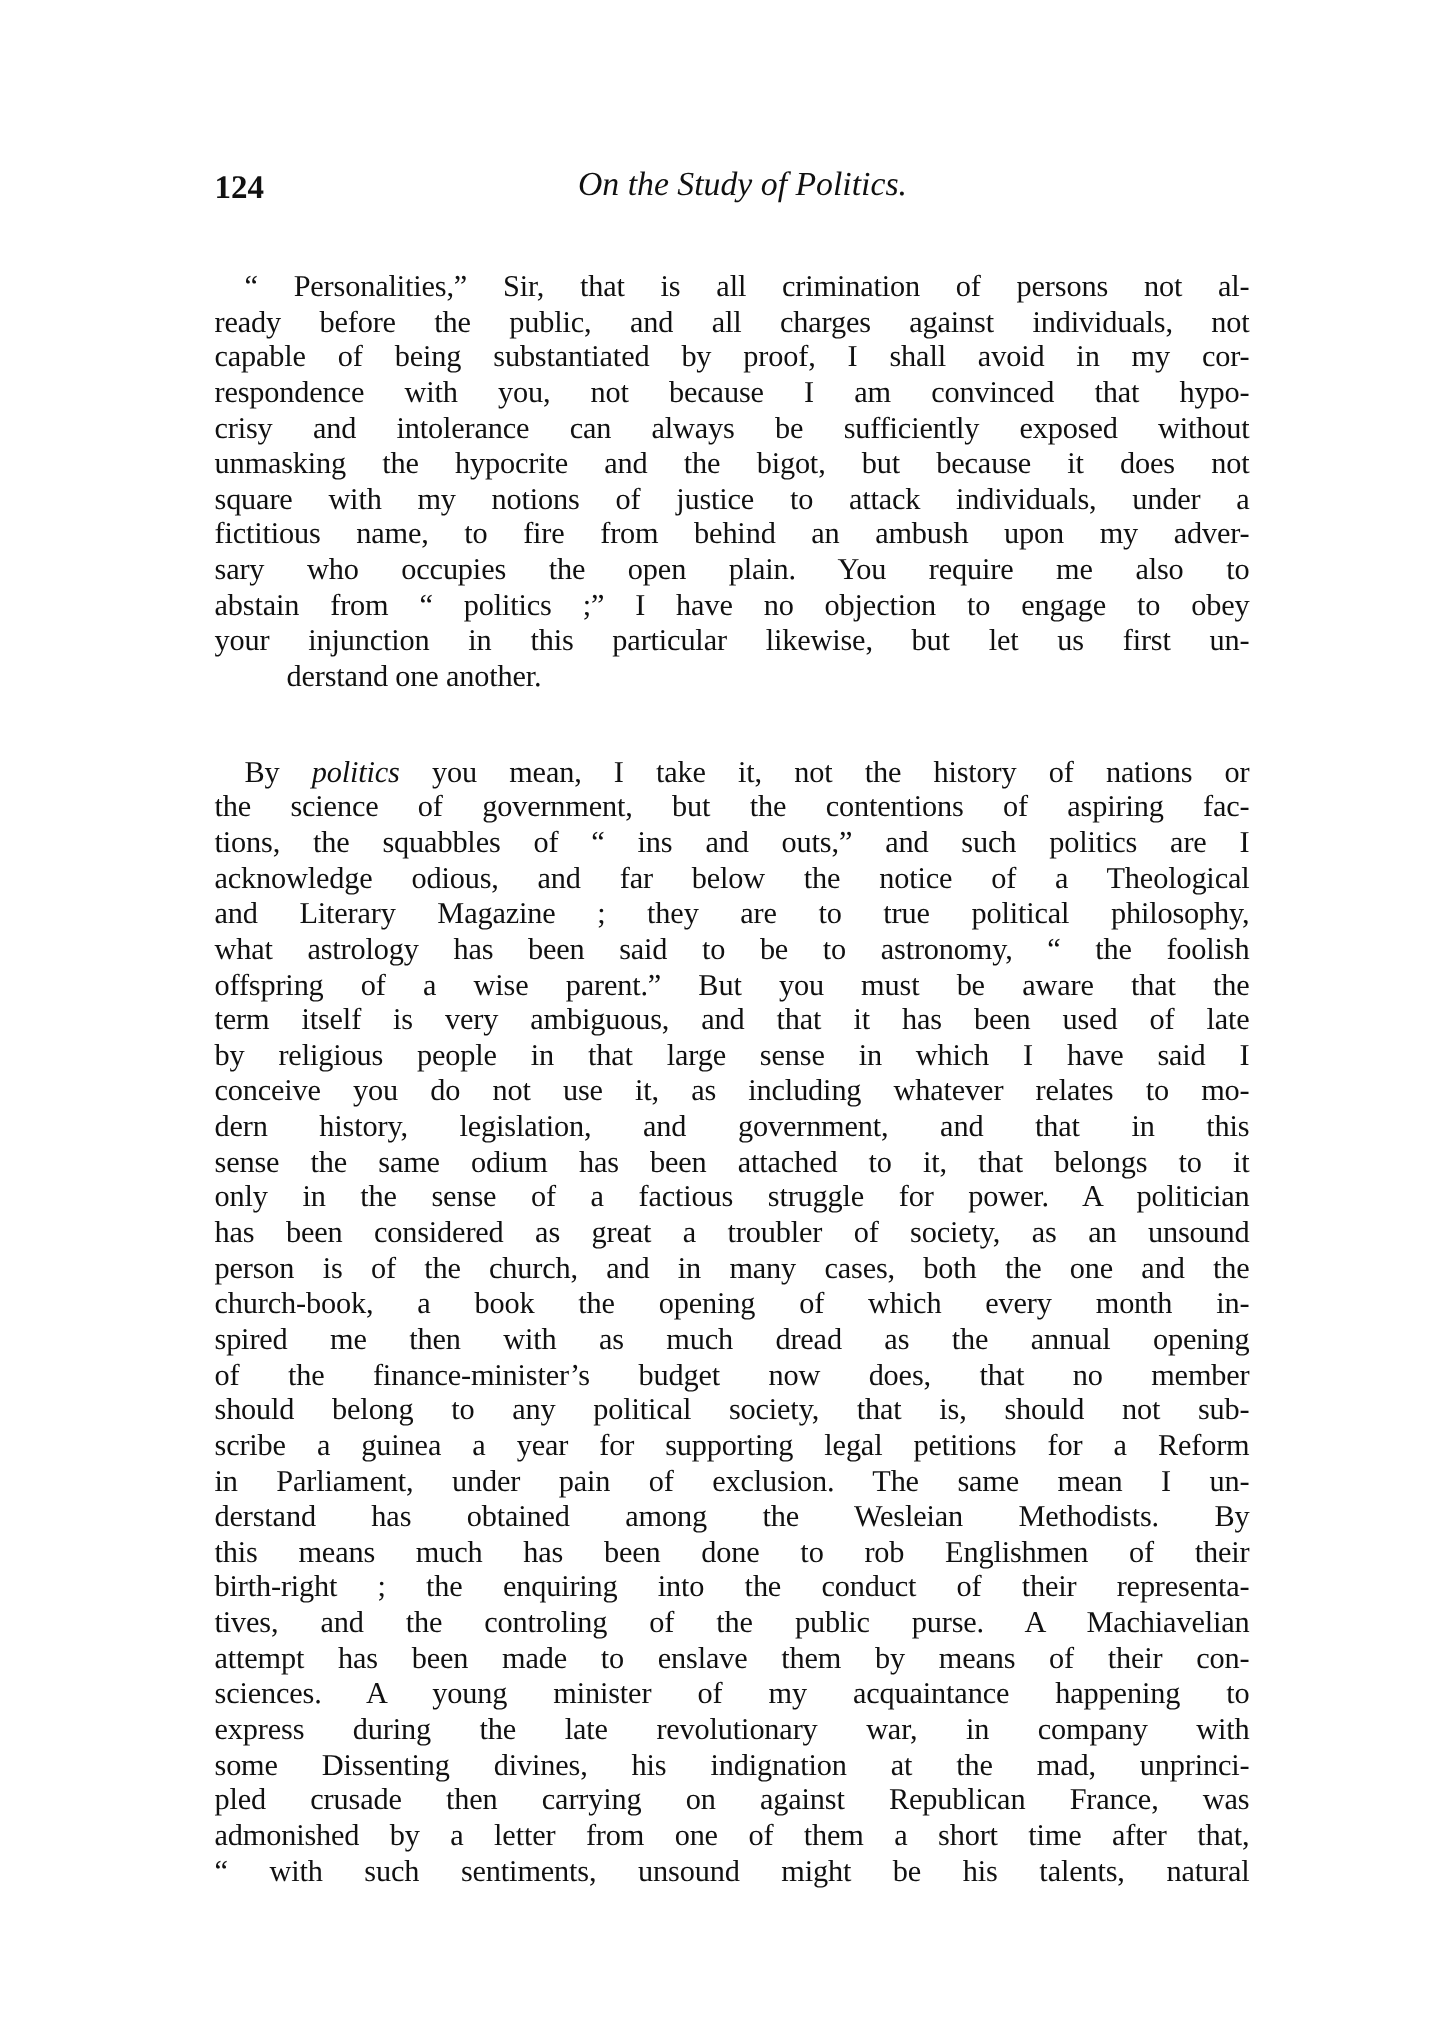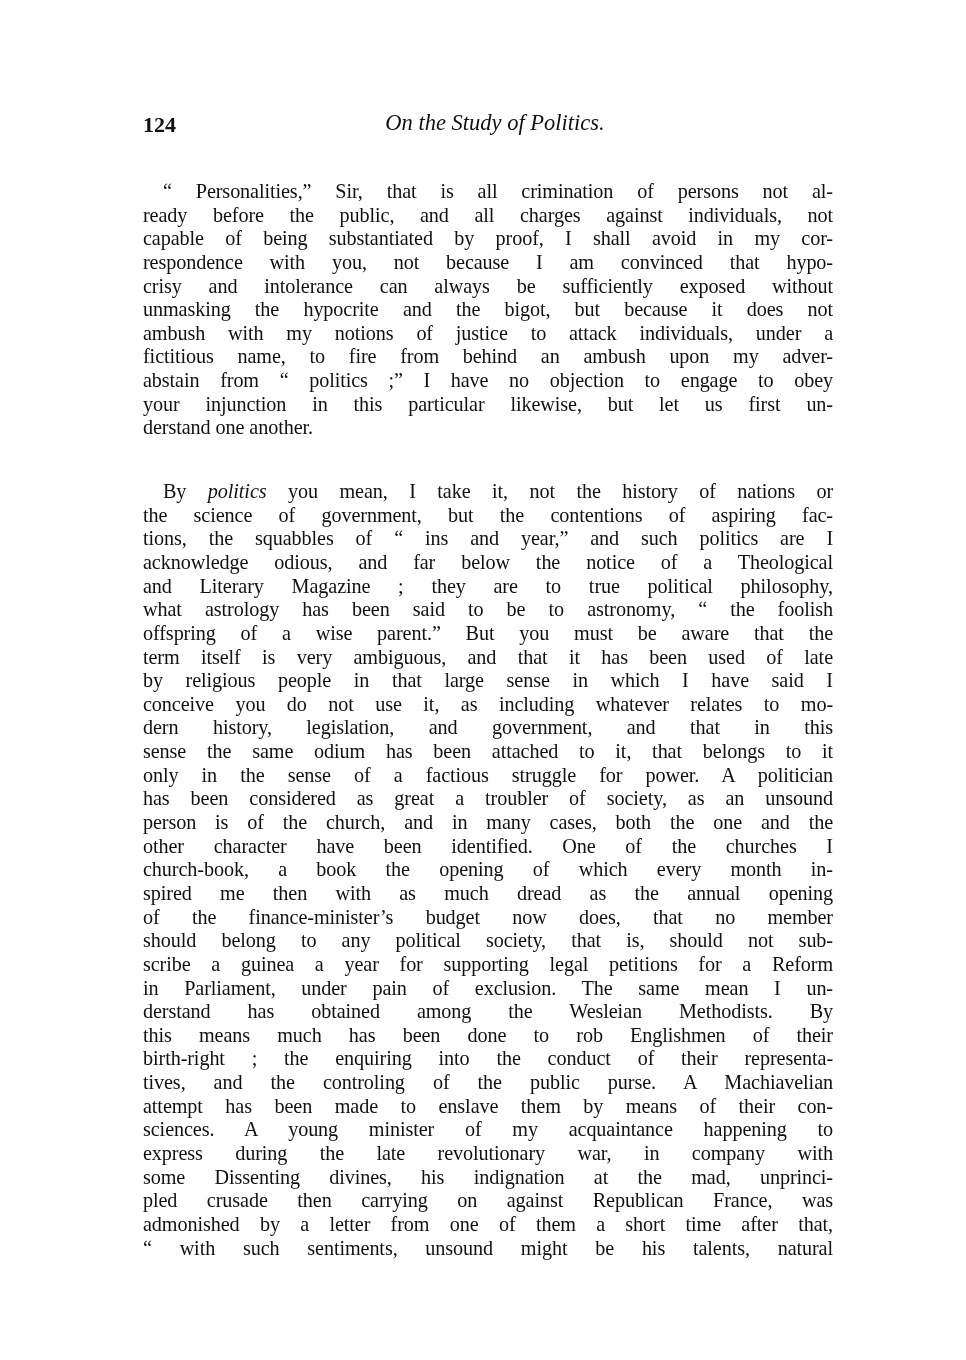--- a/index.html
+++ b/index.html
@@ -57,20 +57,21 @@
     text-align: justify;
     text-align-last: justify;
     letter-spacing: -0.1px;
   }
   .line.indent {
     padding-left: 20px;
     margin-top: 40px;
   }
   .line.last {
     text-align-last: left;
+    margin-left: 48px;
   }
   .line em {
     font-style: italic;
   }
 </style>
 </head>
 <body>
 
 <div class="page">
   <div class="running-head">
@@ -79,44 +80,44 @@
   </div>
 
   <div class="body-text">
     <div class="paragraph">
       <span class="line indent">“ Personalities,” Sir, that is all crimination of persons not al-</span>
       <span class="line">ready before the public, and all charges against individuals, not</span>
       <span class="line">capable of being substantiated by proof, I shall avoid in my cor-</span>
       <span class="line">respondence with you, not because I am convinced that hypo-</span>
       <span class="line">crisy and intolerance can always be sufficiently exposed without</span>
       <span class="line">unmasking the hypocrite and the bigot, but because it does not</span>
-      <span class="line">ambush with my notions of justice to attack individuals, under a</span>
+      <span class="line">square with my notions of justice to attack individuals, under a</span>
       <span class="line">fictitious name, to fire from behind an ambush upon my adver-</span>
+      <span class="line">sary who occupies the open plain. You require me also to</span>
       <span class="line">abstain from “ politics ;” I have no objection to engage to obey</span>
       <span class="line">your injunction in this particular likewise, but let us first un-</span>
       <span class="line last">derstand one another.</span>
     </div>
 
     <div class="paragraph">
       <span class="line indent"><span>By </span><em>politics</em><span> you mean, I take it, not the history of nations or</span></span>
       <span class="line">the science of government, but the contentions of aspiring fac-</span>
-      <span class="line">tions, the squabbles of “ ins and year,” and such politics are I</span>
+      <span class="line">tions, the squabbles of “ ins and outs,” and such politics are I</span>
       <span class="line">acknowledge odious, and far below the notice of a Theological</span>
       <span class="line">and Literary Magazine ; they are to true political philosophy,</span>
       <span class="line">what astrology has been said to be to astronomy, “ the foolish</span>
       <span class="line">offspring of a wise parent.” But you must be aware that the</span>
       <span class="line">term itself is very ambiguous, and that it has been used of late</span>
       <span class="line">by religious people in that large sense in which I have said I</span>
       <span class="line">conceive you do not use it, as including whatever relates to mo-</span>
       <span class="line">dern history, legislation, and government, and that in this</span>
       <span class="line">sense the same odium has been attached to it, that belongs to it</span>
       <span class="line">only in the sense of a factious struggle for power. A politician</span>
       <span class="line">has been considered as great a troubler of society, as an unsound</span>
       <span class="line">person is of the church, and in many cases, both the one and the</span>
-      <span class="line">other character have been identified. One of the churches I</span>
       <span class="line">church-book, a book the opening of which every month in-</span>
       <span class="line">spired me then with as much dread as the annual opening</span>
       <span class="line">of the finance-minister’s budget now does, that no member</span>
       <span class="line">should belong to any political society, that is, should not sub-</span>
       <span class="line">scribe a guinea a year for supporting legal petitions for a Reform</span>
       <span class="line">in Parliament, under pain of exclusion. The same mean I un-</span>
       <span class="line">derstand has obtained among the Wesleian Methodists. By</span>
       <span class="line">this means much has been done to rob Englishmen of their</span>
       <span class="line">birth-right ; the enquiring into the conduct of their representa-</span>
       <span class="line">tives, and the controling of the public purse. A Machiavelian</span>

